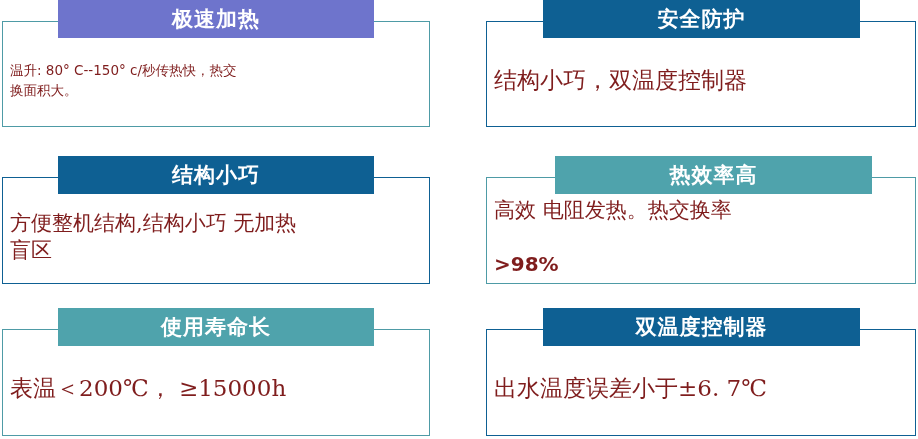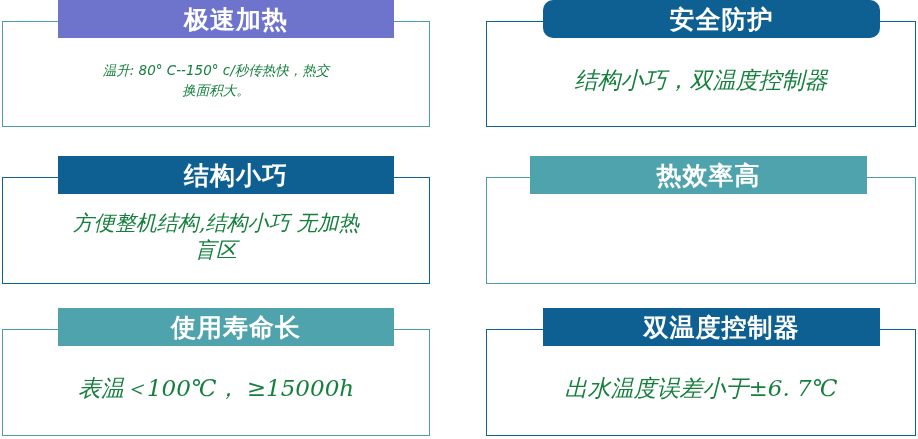--- a/index.html
+++ b/index.html
@@ -41,42 +41,40 @@
   .card-header {
     position: absolute;
     left: 56px;
     top: 0;
     width: 316px;
     height: 38px;
     display: flex;
     align-items: center;
     justify-content: center;
     color: #ffffff;
-    font-size: 25px;
+    font-size: 21px;
     font-weight: bold;
     letter-spacing: 1px;
     z-index: 3;
     font-family: "DejaVu Sans", "Liberation Sans", sans-serif;
-    padding-left: 20px;
   }
 
   .card-body {
     position: absolute;
     left: 8px;
     right: 8px;
     top: 40px;
     bottom: 6px;
     display: flex;
     align-items: center;
     justify-content: center;
-    text-align: center;
+    text-align: left;
     z-index: 2;
-    color: #15803d;
+    color: #7f1d1d;
     font-family: "DejaVu Serif", "Liberation Serif", serif;
-    font-style: italic;
   }
   .card-body .txt {
     width: 100%;
     line-height: 1.30;
     white-space: pre-line;
   }
 
   
   .body-sm .txt { font-size: 13.5px; font-family: "DejaVu Sans", "Liberation Sans", sans-serif; line-height: 1.45; }
   .body-lg .txt { font-size: 23px; }
@@ -97,45 +95,51 @@
     <div class="card-box" style="border-color:#4e9ba6;"></div>
     <div class="card-header" style="background:#6e74cc;">极速加热</div>
     <div class="card-body body-sm">
       <div class="txt">温升: 80° C--150° c/秒传热快，热交
 换面积大。</div>
     </div>
   </div>
 
   <div class="card blue" style="left:486px; top:0px; width:430px; height:127px;">
     <div class="card-box" style="border-color:#0e6093;"></div>
-    <div class="card-header" style="background:#0e6093; left:57px; width:317px;border-radius:10px;">安全防护</div>
+    <div class="card-header" style="background:#0e6093; left:57px; width:317px;">安全防护</div>
     <div class="card-body body-lg">
       <div class="txt">结构小巧，双温度控制器</div>
     </div>
   </div>
 
   <div class="card blue" style="left:2px; top:156px; width:428px; height:128px;">
     <div class="card-box" style="border-color:#0e6093;"></div>
     <div class="card-header" style="background:#0e6093;">结构小巧</div>
     <div class="card-body body-md">
       <div class="txt">方便整机结构,结构小巧 无加热
 盲区</div>
     </div>
   </div>
 
   <div class="card teal" style="left:486px; top:156px; width:430px; height:128px;">
     <div class="card-box" style="border-color:#4e9ba6;"></div>
-    <div class="card-header" style="background:#4fa3ac; left:44px; width:317px;">热效率高</div>
+    <div class="card-header" style="background:#4fa3ac; left:69px; width:317px;">热效率高</div>
+    <div class="card-body body-md">
+      <div class="txt">
+        <div>高效 电阻发热。热交换率</div>
+        <div class="emph">&gt;98%</div>
+      </div>
+    </div>
   </div>
 
   <div class="card teal" style="left:2px; top:308px; width:428px; height:128px;">
     <div class="card-box" style="border-color:#4e9ba6;"></div>
     <div class="card-header" style="background:#4fa3ac;text-align:right;">使用寿命长</div>
     <div class="card-body body-lg">
-      <div class="txt">表温＜100℃，  ≥15000h</div>
+      <div class="txt">表温＜200℃，  ≥15000h</div>
     </div>
   </div>
 
   <div class="card blue" style="left:486px; top:308px; width:430px; height:128px;">
     <div class="card-box" style="border-color:#0e6093;"></div>
     <div class="card-header" style="background:#0e6093; left:57px; width:317px;">双温度控制器</div>
     <div class="card-body body-lg">
       <div class="txt">出水温度误差小于±6. 7℃</div>
     </div>
   </div>

